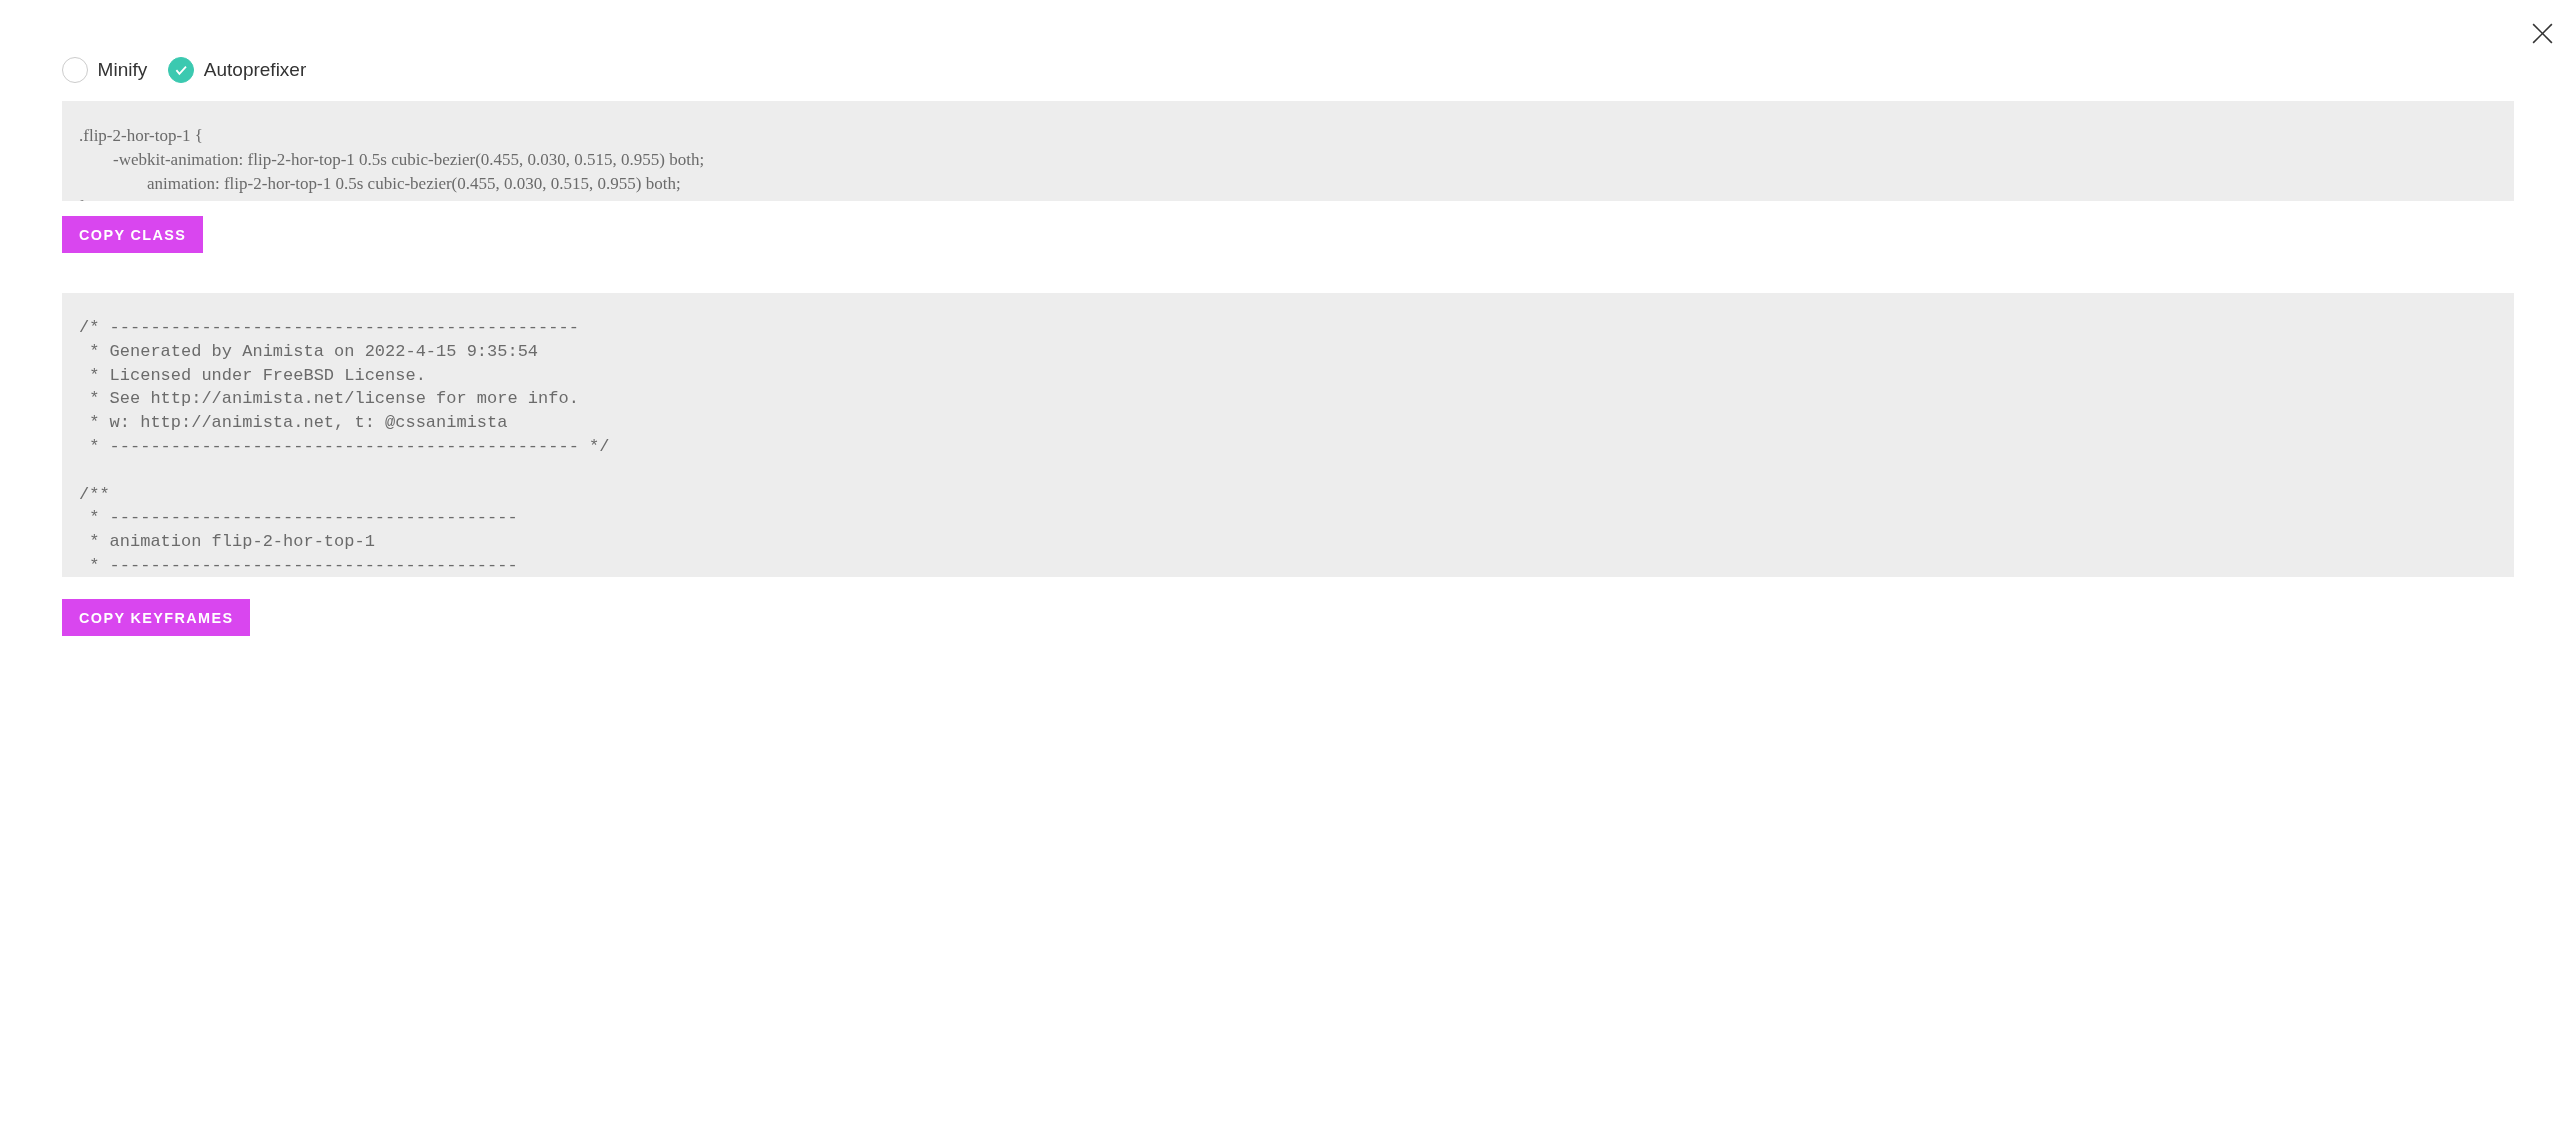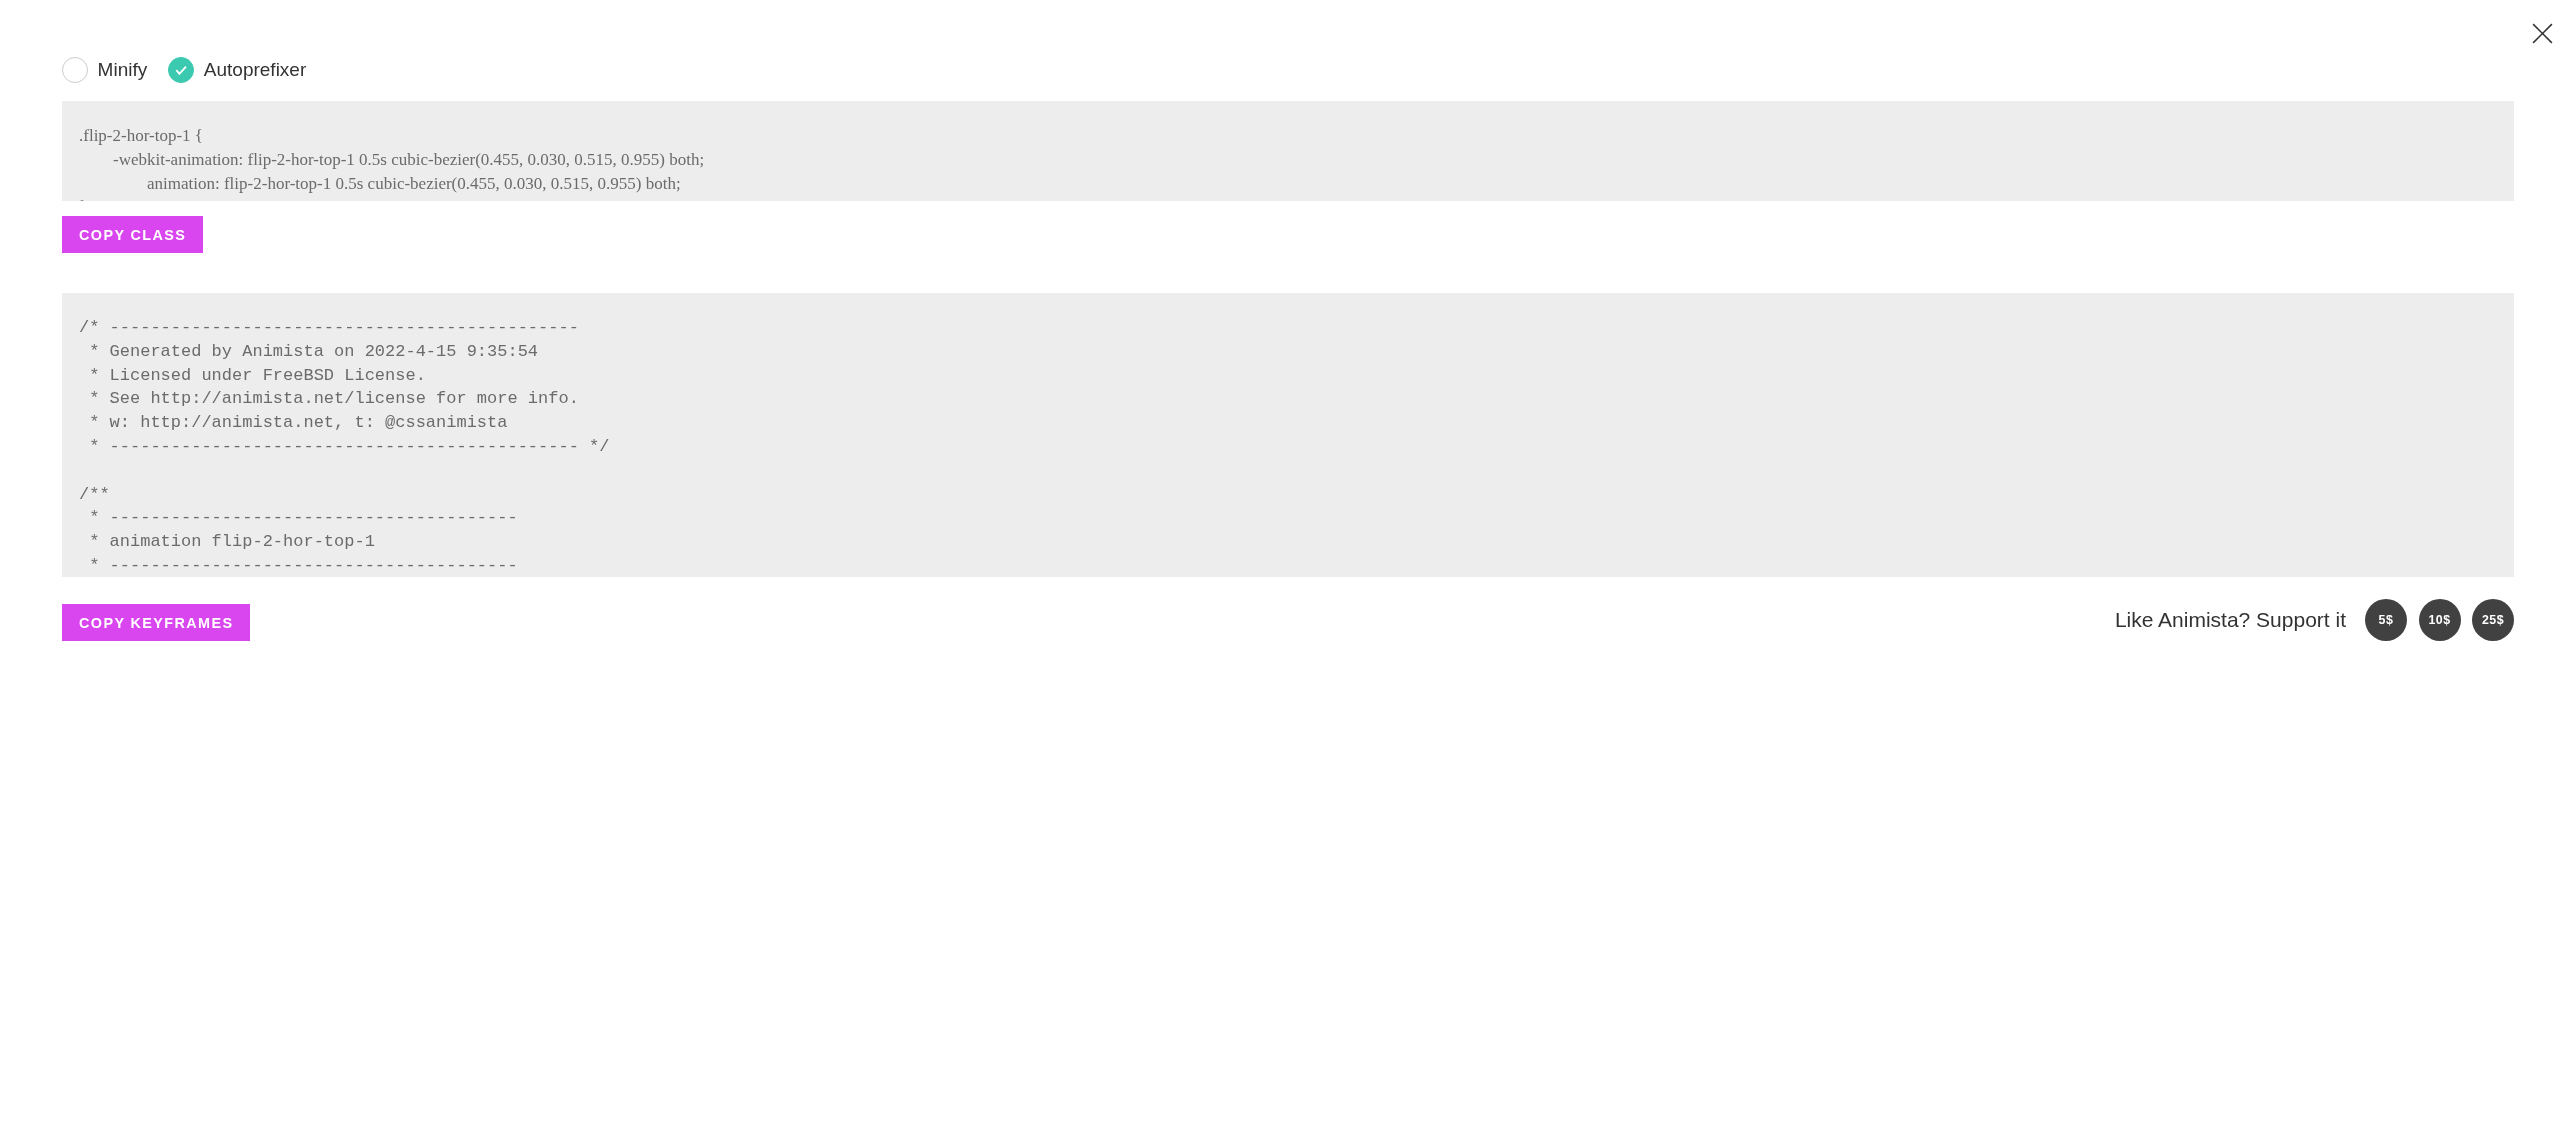--- a/index.html
+++ b/index.html
@@ -188,25 +188,17 @@
 /**
  * ----------------------------------------
  * animation flip-2-hor-top-1
  * ----------------------------------------
  */
 @-webkit-keyframes flip-2-hor-top-1 {
   0% {</div>
 
 <div class="bottom-row">
   <button class="copy-button">COPY KEYFRAMES</button>
-  <div class="support-section">
-    <span class="support-text">Like Animista? Support it</span>
-    <div class="donate-buttons">
-      <button class="donate-button">5$</button>
-      <button class="donate-button">10$</button>
-      <button class="donate-button">25$</button>
-    </div>
-  </div>
 </div>
 
 
 
 
 
 </body></html>

